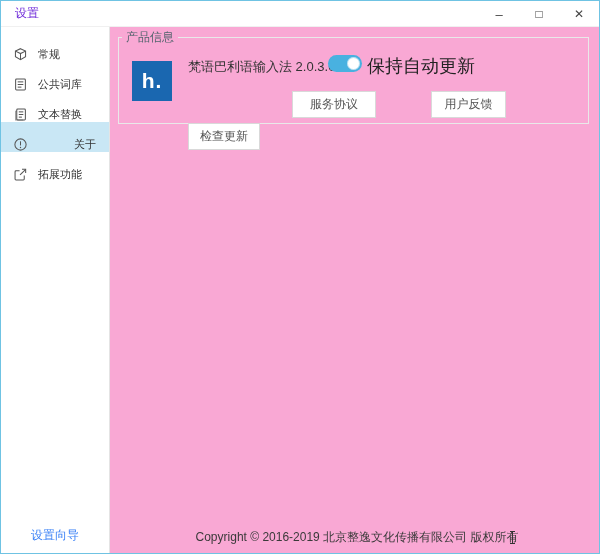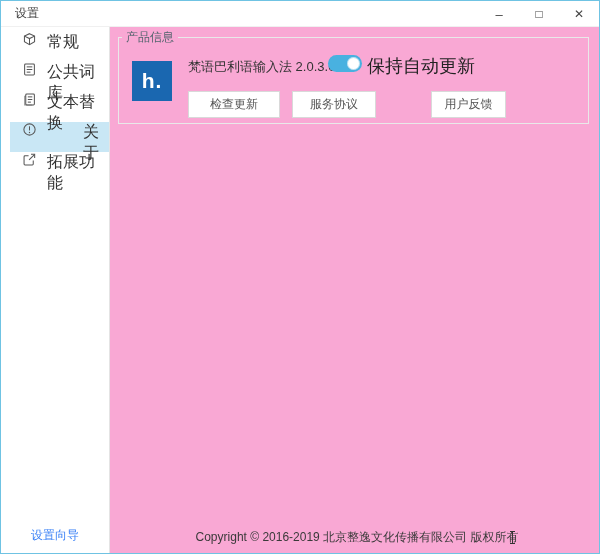--- a/index.html
+++ b/index.html
@@ -5,32 +5,32 @@
   * { margin:0; padding:0; box-sizing:border-box; }
   html,body { background:#f5f5f5; }
   .window {
     position:relative; width:600px; height:554px; background:#fff;
     border:1px solid #6fc3e3; font-family:"Liberation Sans","DejaVu Sans",sans-serif;
     overflow:hidden;
   }
   
   .titlebar { height:26px; display:flex; align-items:center; padding-left:14px;
     border-bottom:1px solid #f0f0f0; background:#fff; }
-  .title { font-size:12px; color:#404040; }
+  .title { font-size:12px; color:#6d28d9; }
   .controls { position:absolute; top:0; right:0; height:26px; display:flex; }
   .ctrl { width:40px; height:26px; display:flex; align-items:center; justify-content:center;
     color:#444; font-size:12px; cursor:default; }
   .ctrl.min { font-size:13px; }
   .ctrl.max { font-size:12px; }
   .ctrl.close { font-size:12px; }
   
   .body { display:flex; height:527px; }
   .sidebar { width:109px; border-right:1px solid #e4e4e4; position:relative; padding-top:5px; }
-  .side-item { height:30px; display:flex; align-items:flex-start; padding-left:12px;
-    font-size:16px; color:#333; cursor:pointer;margin-left:9px; }
+  .side-item { height:30px; display:flex; align-items:flex-end; padding-left:12px;
+    font-size:11px; color:#333; cursor:pointer; }
   .side-item.selected { background:#c9e7f5;gap:36px; }
   .side-item .ico { width:15px; height:15px; margin-right:10px; display:flex;
     align-items:center; justify-content:center; }
   .side-item svg { display:block; }
   .wizard { position:absolute; bottom:10px; left:0; width:100%; text-align:center;
     font-size:12px; color:#3b82f6; cursor:pointer; }
   
   .content { flex:1; position:relative; background:#f9a8d4; }
   fieldset.group { position:absolute; left:8px; top:2px; width:471px; height:95px;
     border:1px solid #e9e9e9; }
@@ -40,21 +40,21 @@
     font-weight:bold; font-size:21px; letter-spacing:1px; }
   .ver { position:absolute; left:78px; top:31px; font-size:13px; color:#333; }
   .toggle { position:absolute; left:218px; top:28px; width:34px; height:17px;
     border-radius:9px; background:#49b1e0; cursor:pointer; }
   .toggle .knob { position:absolute; top:2px; right:2px; width:13px; height:13px;
     border-radius:50%; background:#fff; box-shadow:0 0 0 1px rgba(70,170,215,.35) inset; }
   .toggle-label { position:absolute; left:257px; top:27px; font-size:18px; color:#222; }
   .btn { position:absolute; top:64px; height:27px; background:#fff;
     border:1px solid #d9d9d9; color:#555; font-size:12px; text-align:center;
     line-height:25px; cursor:pointer; }
-  .btn1 { left:78px;  width:92px; }
+  .btn1 { left:78px;  width:72px;margin-top:32px; }
   .btn2 { left:182px; width:84px; }
   .btn3 { left:321px; width:75px; }
   
   .copyright { position:absolute; bottom:8px; left:0; width:100%; text-align:center;
     font-size:12px; color:#3a3a3a; }
   .ibeam { display:inline-block; width:1px; height:13px; background:#333;
     margin-left:-6px; vertical-align:middle; position:relative; }
   .ibeam:before,.ibeam:after { content:""; position:absolute; left:-2px; width:5px;
     height:1px; background:#333; }
   .ibeam:before { top:0; } .ibeam:after { bottom:0; }

